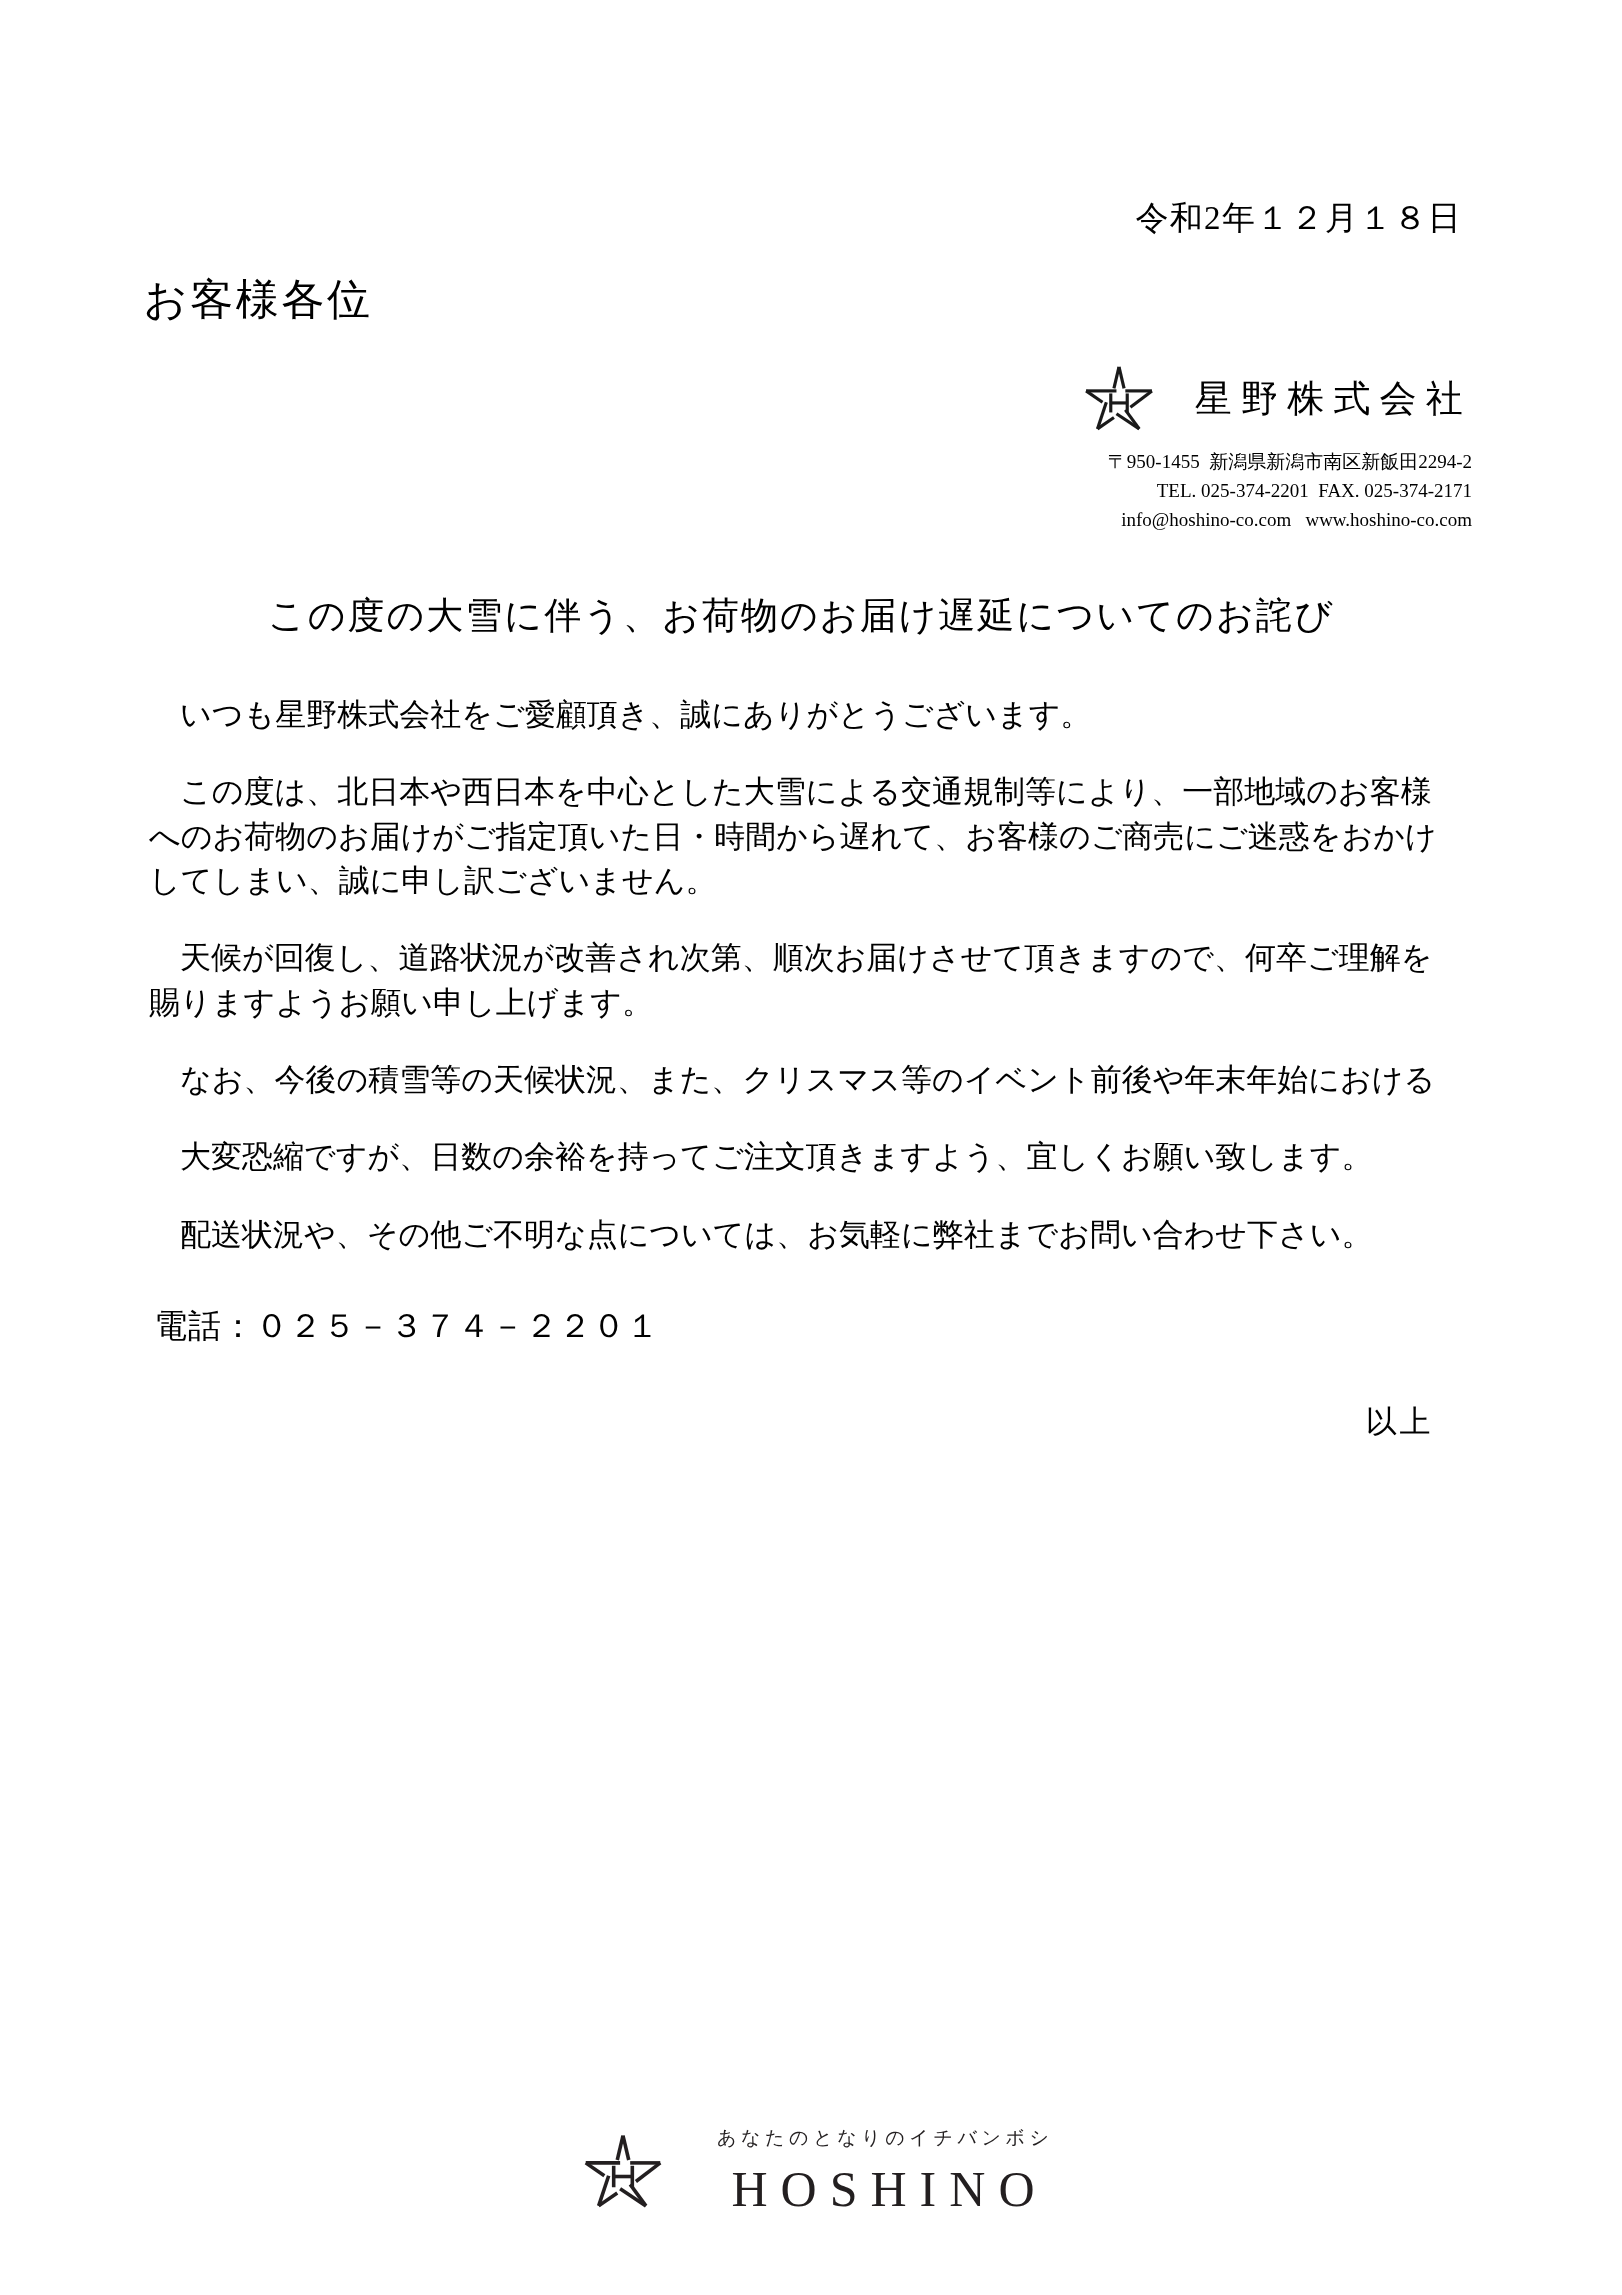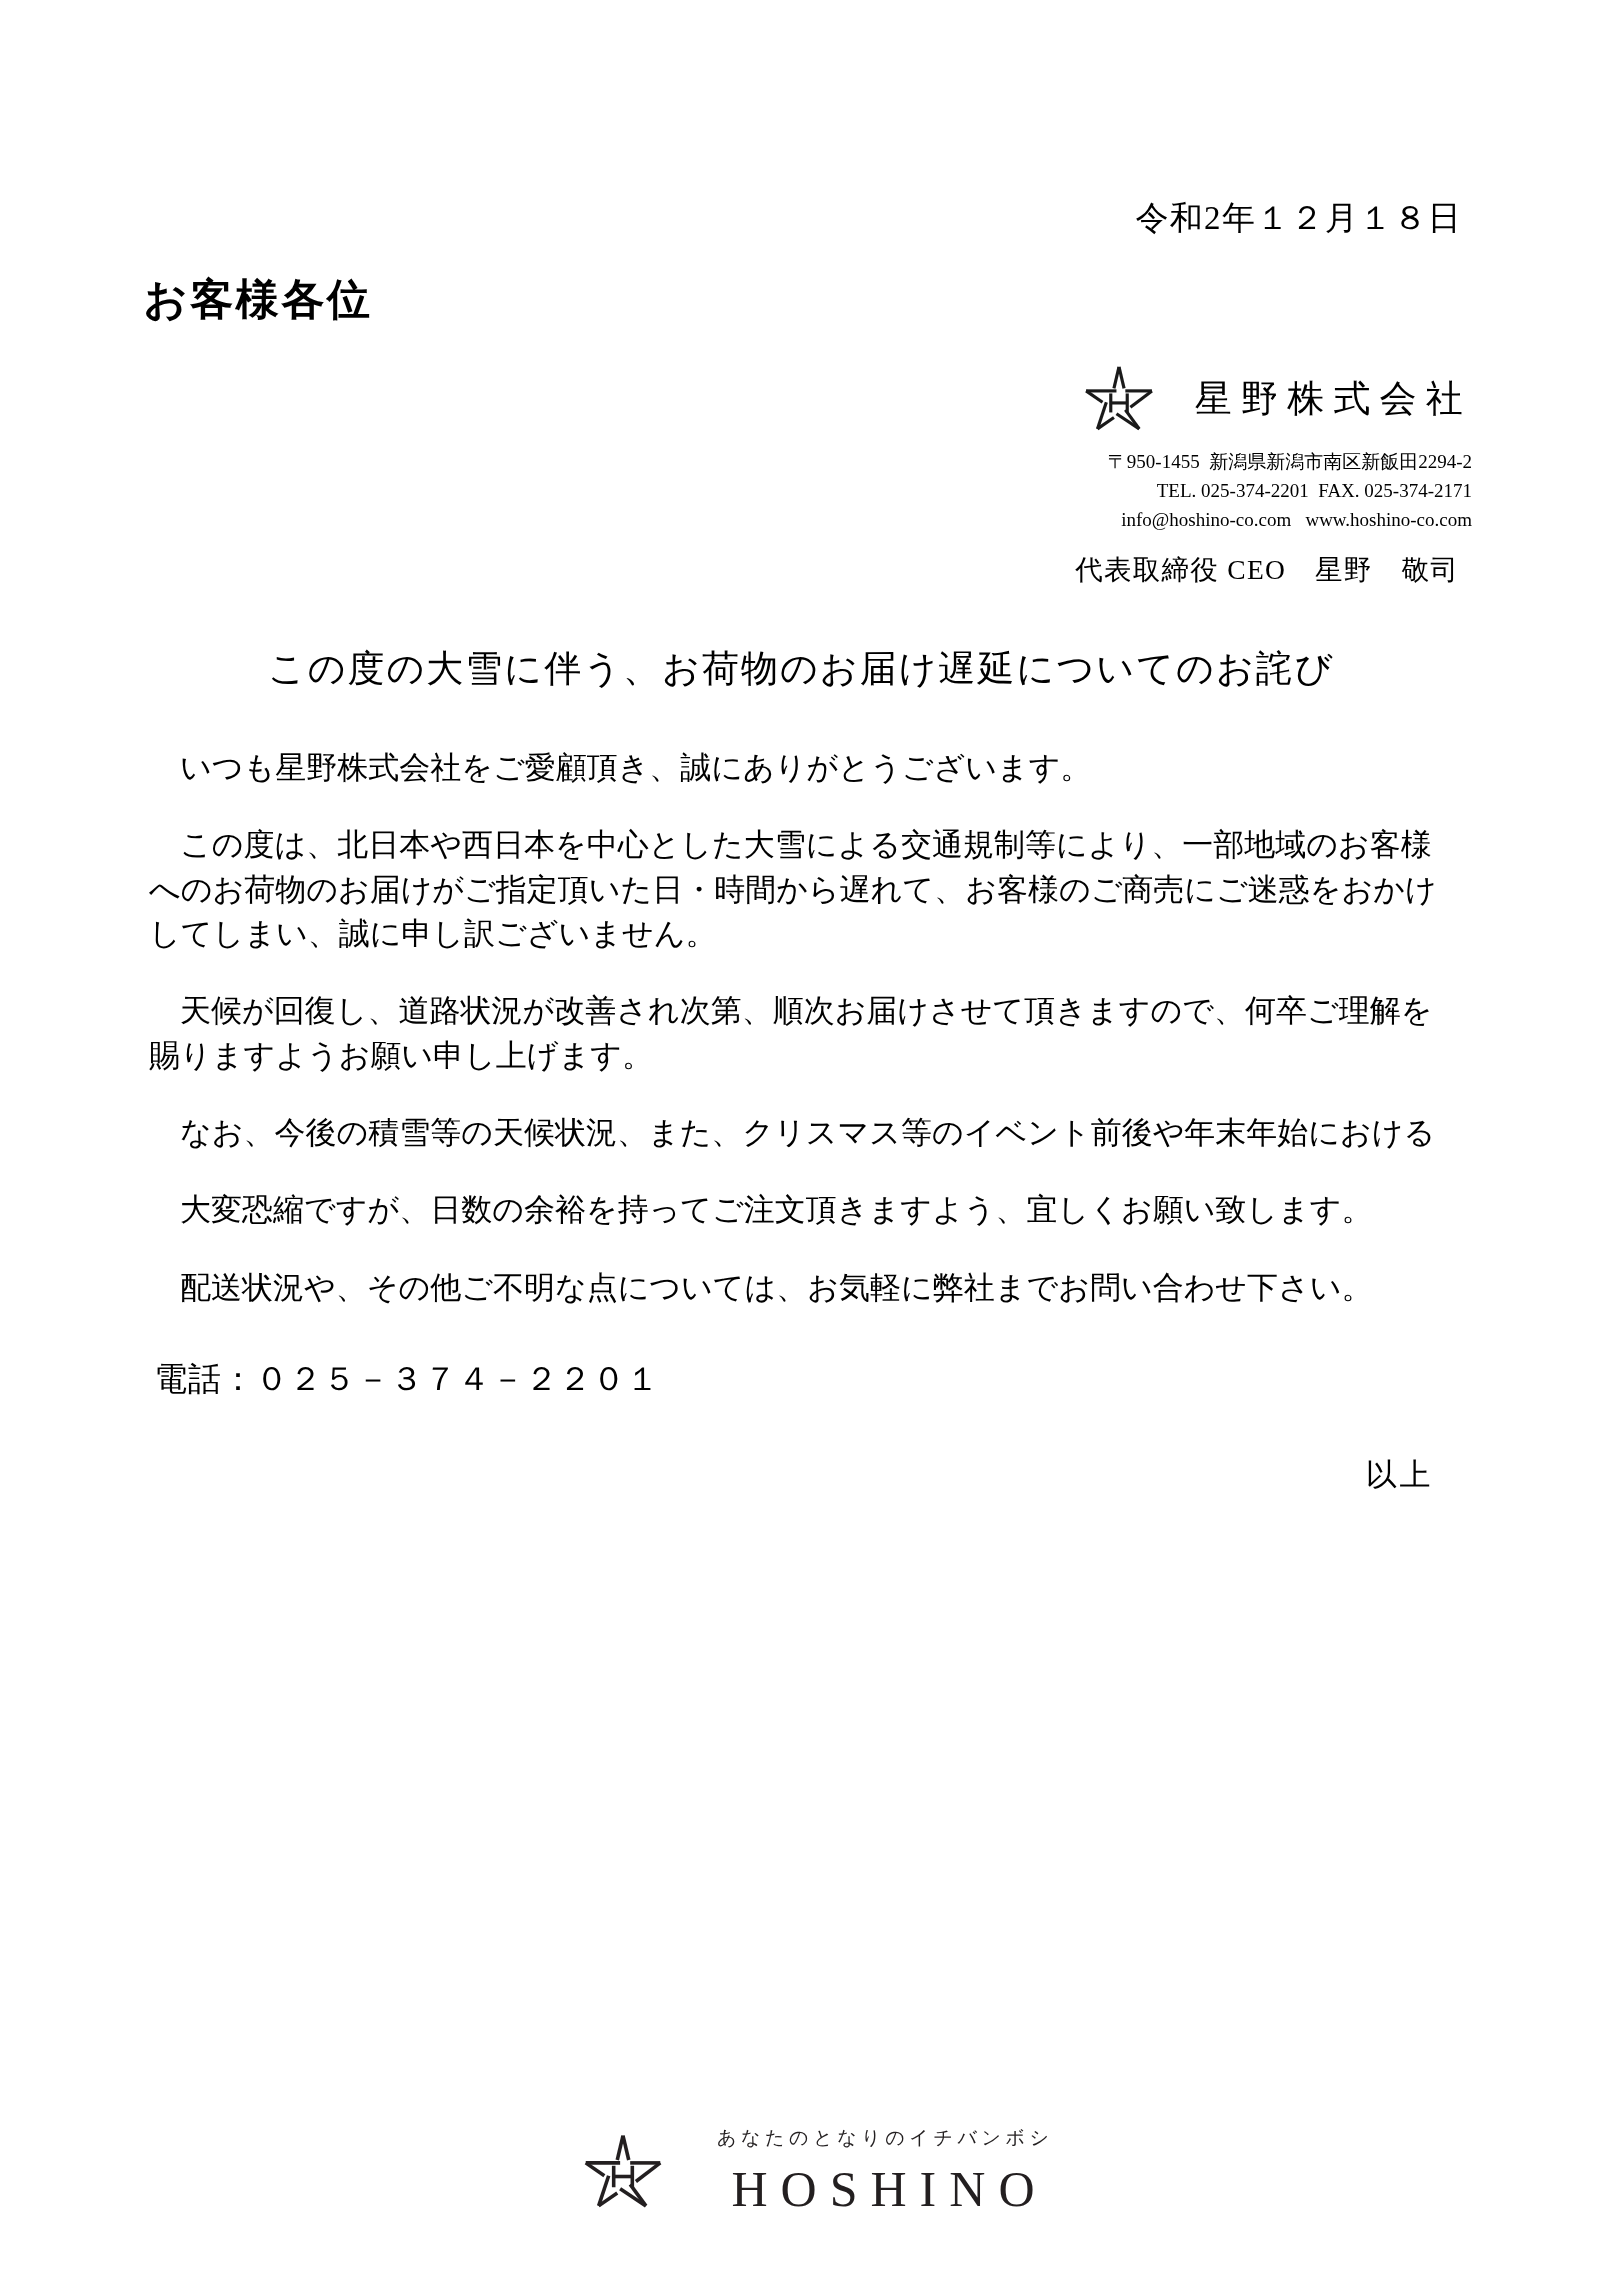--- a/index.html
+++ b/index.html
@@ -36,21 +36,20 @@
   }
 
   
   .addressee-row {
     margin-top: 30px;
     padding-left: 19.6px;
   }
   .addressee-text {
     font-size: 43px;
     letter-spacing: 2.6px;
-    font-weight: bold;
   }
 
   
   .company-block {
     margin-top: 34px;
     text-align: right;
     padding-right: 26px;
   }
   .company-name-row {
     display: flex;
@@ -203,21 +202,20 @@
       </svg>
       <span class="company-name">星野株式会社</span>
     </div>
 
     <div class="company-contact">
       <div>〒950-1455  新潟県新潟市南区新飯田2294-2</div>
       <div>TEL. 025-374-2201  FAX. 025-374-2171</div>
       <div>info@hoshino-co.com   www.hoshino-co.com</div>
     </div>
 
-    <div class="ceo-line">代表取締役 CEO　星野　敬司</div>
   </div>
 
   <div class="doc-title">この度の大雪に伴う、お荷物のお届け遅延についてのお詫び</div>
 
   <div class="body-area">
     <div id="paragraph-host">
         <div class="para">
           <span class="line indent">いつも星野株式会社をご愛顧頂き、誠にありがとうございます。</span>
         </div>
         <div class="para">

